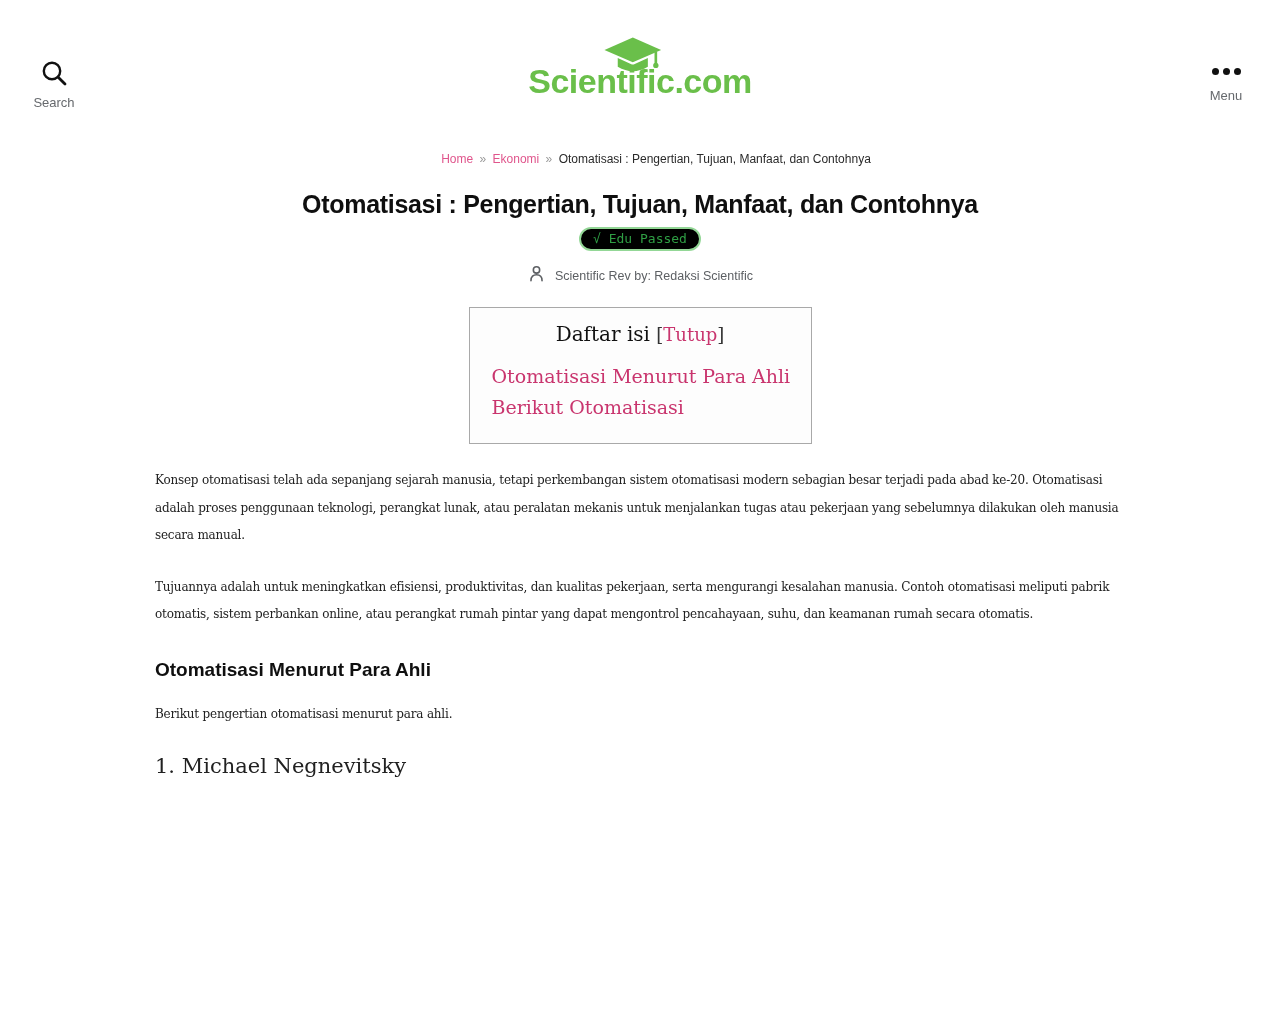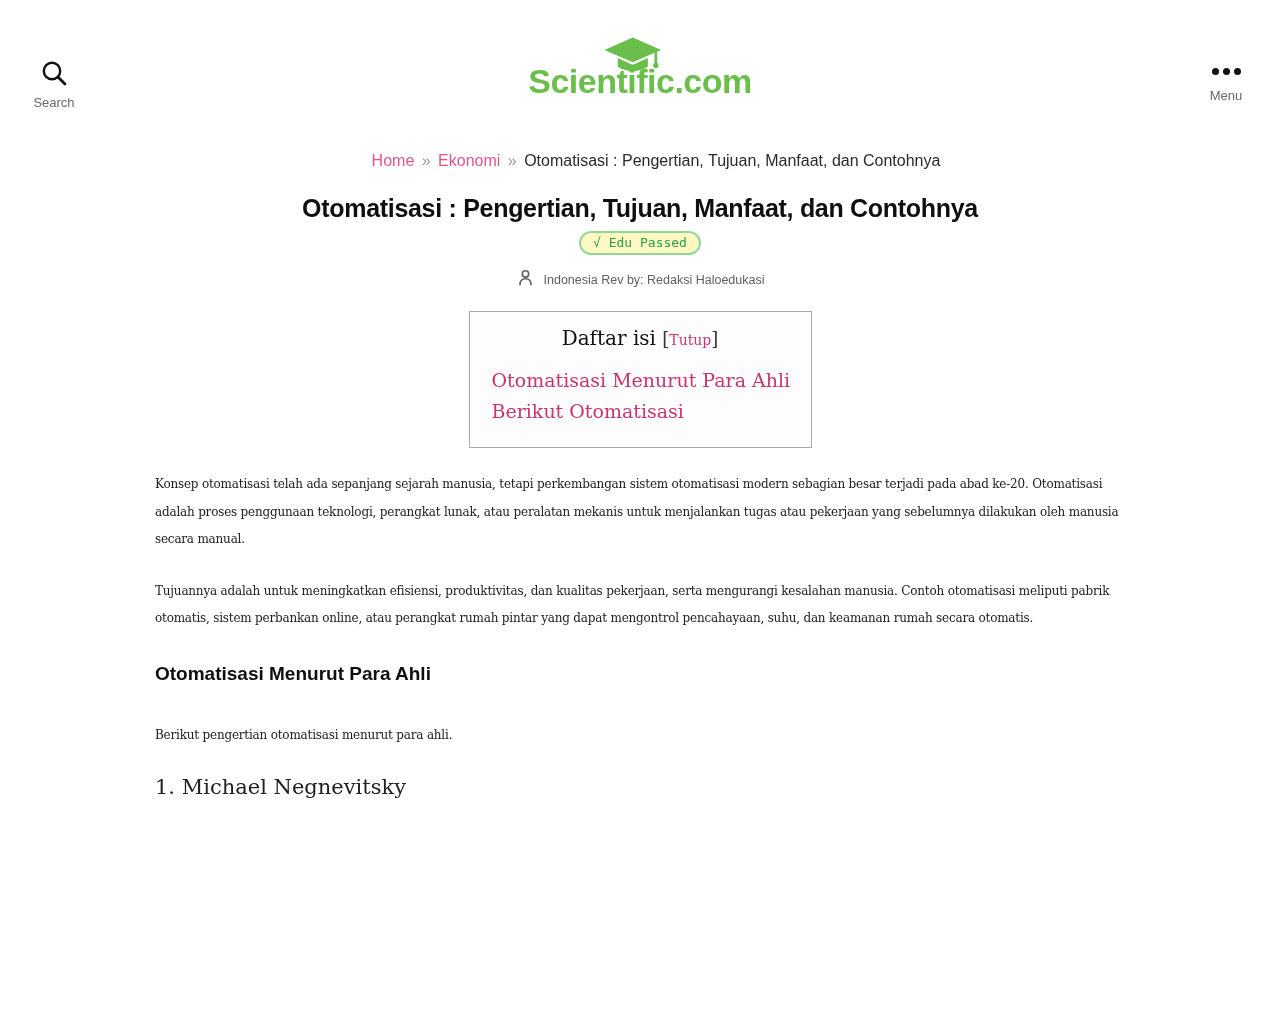--- a/index.html
+++ b/index.html
@@ -55,21 +55,21 @@
   .site-logo .cap {
     position: absolute;
     left: 50%; top: -27px;
     transform: translateX(-62%);
   }
 
   
   .breadcrumb {
     margin-top: 30px;
     text-align: center;
-    font-size: 16px;
+    font-size: 12px;
     color: #2a2a2a;
     padding-left: 32px;
   }
   .breadcrumb a {
     color: #e0558c;
     text-decoration: none;
   }
   .breadcrumb .sep { color: #9a9a9a; margin: 0 3px; }
 
   
@@ -87,21 +87,21 @@
   }
   .badge-row { text-align: center; margin-top: 8px; }
   .edu-badge {
     display: inline-block;
     font-family: "DejaVu Sans Mono", monospace;
     font-size: 13px;
     color: #2f9e44;
     border: 2px solid #93d796;
     border-radius: 14px;
     padding: 2px 12px 3px 12px;
-    background: #fef9c3;
+    background: #000000;
   }
   .byline-row {
     margin-top: 13px;
     display: flex; align-items: center; justify-content: center;
     gap: 9px;
   }
   .byline-text { font-size: 12.5px; color: #5c5f63; }
 
   
   .toc-box {
@@ -113,21 +113,21 @@
     font-family: "DejaVu Serif", serif;
   }
   .toc-head {
     text-align: center;
     font-size: 20px;
     color: #111;
   }
   .toc-head .toc-title { font-weight: normal; }
   .toc-head .bracket { font-weight: normal; font-size: 18px; color: #333; }
   .toc-head a.toc-toggle {
-    color: #c9356e; text-decoration: none; font-size: 14px;
+    color: #c9356e; text-decoration: none; font-size: 18px;
   }
   .toc-list {
     list-style: none;
     margin-top: 16px;
     padding-left: 10px;
   }
   .toc-list li { line-height: 28.5px; }
   .toc-list a {
     color: #c9356e;
     text-decoration: none;
@@ -212,36 +212,36 @@
     <span class="edu-badge">√ Edu Passed</span>
   </div>
 
   <div class="byline-row">
     <span>
       <svg width="19" height="19" viewBox="0 0 24 24">
         <circle cx="12" cy="7.5" r="4" fill="none" stroke="#5c5f63" stroke-width="2"></circle>
         <path d="M5 21 C5 15.8 8 13.6 12 13.6 S19 15.8 19 21" fill="none" stroke="#5c5f63" stroke-width="2" stroke-linecap="round"></path>
       </svg>
     </span>
-    <span class="byline-text">Indonesia Rev by: Redaksi Haloedukasi</span>
+    <span class="byline-text">Scientific Rev by: Redaksi Scientific</span>
   </div>
 
   <div class="toc-box">
     <div class="toc-head">
       <span class="toc-title">Daftar isi</span>
       <span class="bracket">[</span><a class="toc-toggle" href="#">Tutup</a><span class="bracket">]</span>
     </div>
     <ul class="toc-list">
       <li><a href="#">Otomatisasi Menurut Para Ahli</a></li>
       <li><a href="#">Berikut Otomatisasi</a></li>
     </ul>
   </div>
 
   <p class="body-par" style="margin-top:23px">Konsep otomatisasi telah ada sepanjang sejarah manusia, tetapi perkembangan sistem otomatisasi modern sebagian besar terjadi pada abad ke-20. Otomatisasi adalah proses penggunaan teknologi, perangkat lunak, atau peralatan mekanis untuk menjalankan tugas atau pekerjaan yang sebelumnya dilakukan oleh manusia secara manual.</p>
   <p class="body-par">Tujuannya adalah untuk meningkatkan efisiensi, produktivitas, dan kualitas pekerjaan, serta mengurangi kesalahan manusia. Contoh otomatisasi meliputi pabrik otomatis, sistem perbankan online, atau perangkat rumah pintar yang dapat mengontrol pencahayaan, suhu, dan keamanan rumah secara otomatis.</p>
 
   <h2 class="section-heading">Otomatisasi Menurut Para Ahli</h2>
 
-  <p class="body-par" style="margin-top:37px">Berikut pengertian otomatisasi menurut para ahli.</p>
+  <p class="body-par" style="margin-top:20px">Berikut pengertian otomatisasi menurut para ahli.</p>
 
   <h3 class="subsection-heading">1. Michael Negnevitsky</h3>
 
 </main>
 
 </body></html>

